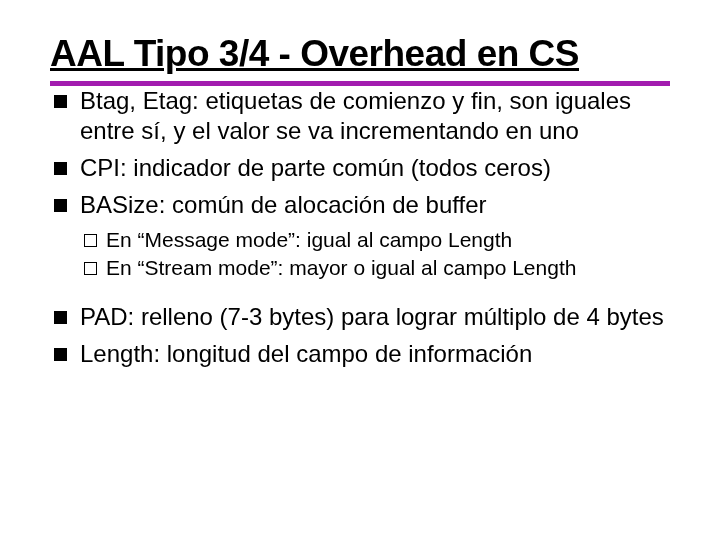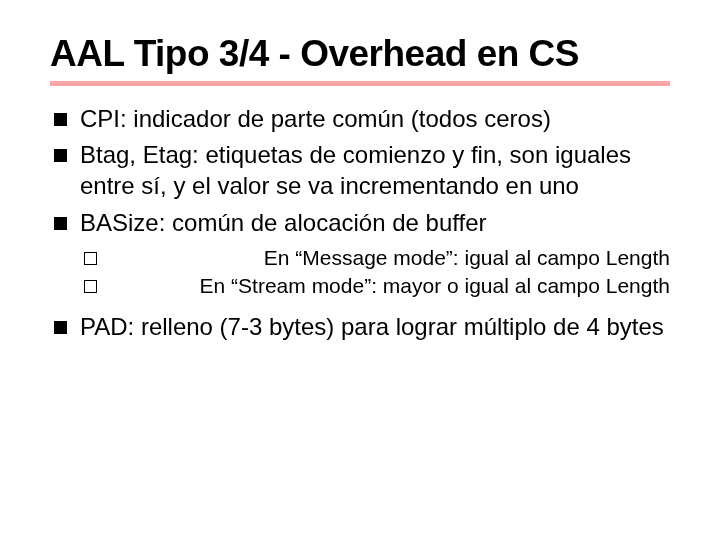--- a/index.html
+++ b/index.html
@@ -14,22 +14,22 @@
   .slide {
     padding: 34px 50px 20px 50px;
   }
   .title {
     font-family: "Arial Black", Arial, sans-serif;
     font-weight: 900;
     font-size: 37px;
     letter-spacing: -0.5px;
     line-height: 1.1;
     padding-bottom: 6px;
-    border-bottom: 5px solid #fca5a5;
-    margin-bottom: 18px;
+    border-bottom: 5px solid #a21caf;
+    text-decoration: underline;
   }
   ul.level1 {
     list-style: none;
     padding-left: 26px;
   }
   ul.level1 > li {
     position: relative;
     font-size: 24px;
     line-height: 1.28;
     margin-bottom: 6px;
@@ -41,22 +41,21 @@
     left: -22px;
     top: 9px;
     width: 13px;
     height: 13px;
     background: #000000;
   }
   ul.level2 {
     list-style: none;
     padding-left: 24px;
     margin-top: 6px;
-    margin-bottom: 12px;
-    text-align: right;
+    margin-bottom: 20px;
   }
   ul.level2 > li {
     position: relative;
     font-size: 21px;
     line-height: 1.28;
     margin-bottom: 2px;
     padding-left: 2px;
   }
   ul.level2 > li::before {
     content: "";
@@ -68,24 +67,25 @@
     border: 1.5px solid #000000;
     background: transparent;
   }
 </style>
 </head>
 <body>
 
 <div class="slide">
   <h1 class="title">AAL Tipo 3/4  - Overhead en CS</h1>
   <ul class="level1">
+    <li><span>Btag, Etag: etiquetas de comienzo y fin, son iguales entre sí, y el valor se va incrementando en uno</span></li>
     <li><span>CPI: indicador de parte común (todos ceros)</span></li>
-    <li><span>Btag, Etag: etiquetas de comienzo y fin, son iguales entre sí, y el valor se va incrementando en uno</span></li>
     <li>
       <span>BASize: común de alocación de buffer</span>
       <ul class="level2">
         <li><span>En “Message mode”: igual al campo Length</span></li>
         <li><span>En “Stream mode”: mayor o igual al campo Length</span></li>
       </ul>
     </li>
     <li><span>PAD: relleno (7-3 bytes) para lograr múltiplo de 4 bytes</span></li>
+    <li><span>Length: longitud del campo de información</span></li>
   </ul>
 </div>
 
 </body></html>

